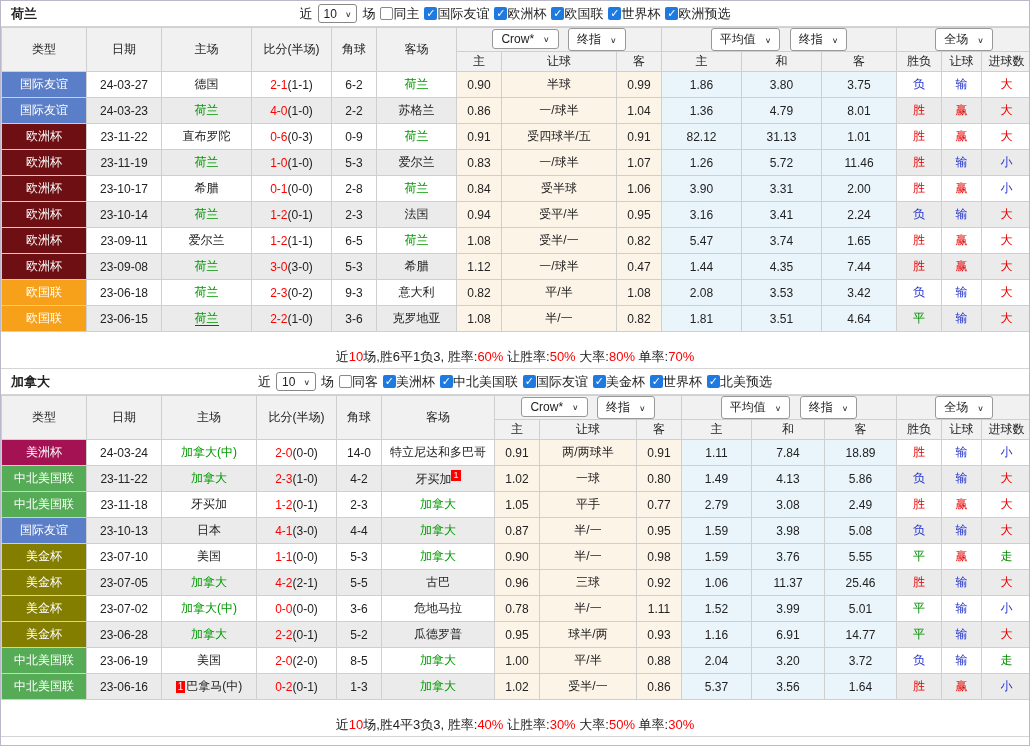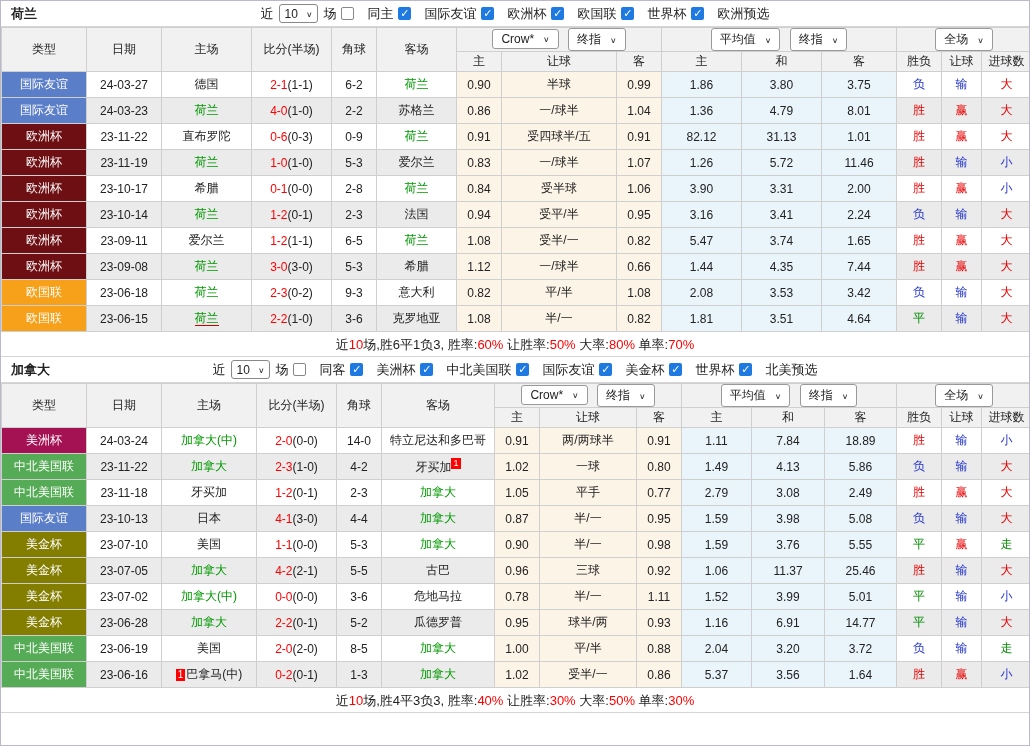--- a/index.html
+++ b/index.html
@@ -20,21 +20,21 @@
 
   
   .filter-row { height:26px; display:flex; align-items:center; position:relative; font-size:13px; color:#222; border-bottom:1px solid #d5d5d5; }
   .team-name { position:absolute; left:10px; font-weight:bold; font-size:13px; }
   .filter-controls { margin:0 auto; display:flex; align-items:center; gap:5px; }
   .mini-select { border:1px solid #888; border-radius:3px; background:#fff; padding:1px 5px; font-size:12px; display:inline-flex; gap:8px; align-items:center; height:19px; cursor:pointer; }
   .caret { font-size:9px; color:#333; transform:scaleY(.85); display:inline-block; }
   .checkbox { width:13px; height:13px; border-radius:2px; display:inline-block; flex:0 0 auto; }
   .checkbox.checked { background:#1e7ae0; color:#fff; font-size:11px; line-height:13px; text-align:center; font-weight:bold; }
   .checkbox.unchecked { background:#fff; border:1px solid #888; }
-  .league-item, .same-item { display:inline-flex; align-items:center; gap:13px; cursor:pointer; }
+  .league-item, .same-item { display:inline-flex; align-items:center; gap:0; cursor:pointer; }
 
   
   table { width:100%; border-collapse:collapse; table-layout:fixed; font-size:12px; color:#222; }
   th, td { border:1px solid #cfcfcf; text-align:center; padding:0; white-space:nowrap; overflow:hidden; }
   thead th { background:#f1f1f1; font-weight:normal; font-size:12px; }
   thead tr.group-row th { height:24px; }
   thead tr.sub-row th { height:20px; }
   tbody td { height:26px; }
   tbody tr:nth-child(odd) td { background:#fff; }
   tbody tr:nth-child(even) td { background:#ebebeb; }
@@ -44,21 +44,21 @@
   .team-green { color:#009900; }
   .underline-red { border-bottom:1px solid #c00; }
   .score-full { color:#f00; }
   .dd { background:#fff; border:1px solid #999; border-radius:3px; padding:2px 8px; font-size:12px; display:inline-flex; align-items:center; gap:9px; margin:0 3px; cursor:pointer; }
   .c-r { color:#e80000; } .c-b { color:#2233cc; } .c-g { color:#008a00; }
   .redcard { background:#f00; color:#fff; display:inline-block; line-height:12px; padding:0 2px; font-size:10px; }
   .rc-sup { vertical-align:super; font-size:9px; line-height:11px; }
   .rc-left { margin-right:1px; }
 
   
-  .summary { height:25px; line-height:25px; text-align:center; font-size:13px; color:#222; border-bottom:1px solid #d5d5d5; background:#fff; }
+  .summary { height:25px; line-height:25px; text-align:center; font-size:13px; color:#222; border-bottom:1px solid #d5d5d5; background:#fff;margin-top:12px; }
   .summary .num { color:#f00; }
 </style>
 </head>
 <body>
 
 <div class="app">
 
 
   <div class="filter-row">
     <span class="team-name">荷兰</span>
@@ -285,21 +285,21 @@
         </tr>
         <tr>
           <td class="type-cell" style="background:#6e1013">欧洲杯</td>
           <td>23-09-08</td>
           <td><span class="team-green">荷兰</span></td>
           <td><span class="score-full">3-0</span><span>(3-0)</span></td>
           <td>5-3</td>
           <td><span class="">希腊</span></td>
           <td class="cream">1.12</td>
           <td class="cream">一/球半</td>
-          <td class="cream">0.66</td>
+          <td class="cream">0.47</td>
           <td class="avgc">1.44</td>
           <td class="avgc">4.35</td>
           <td class="avgc">7.44</td>
           <td class="c-r">胜</td>
           <td class="c-r">赢</td>
           <td class="c-r">大</td>
         </tr>
         <tr>
           <td class="type-cell" style="background:#f7a11a">欧国联</td>
           <td>23-06-18</td>

